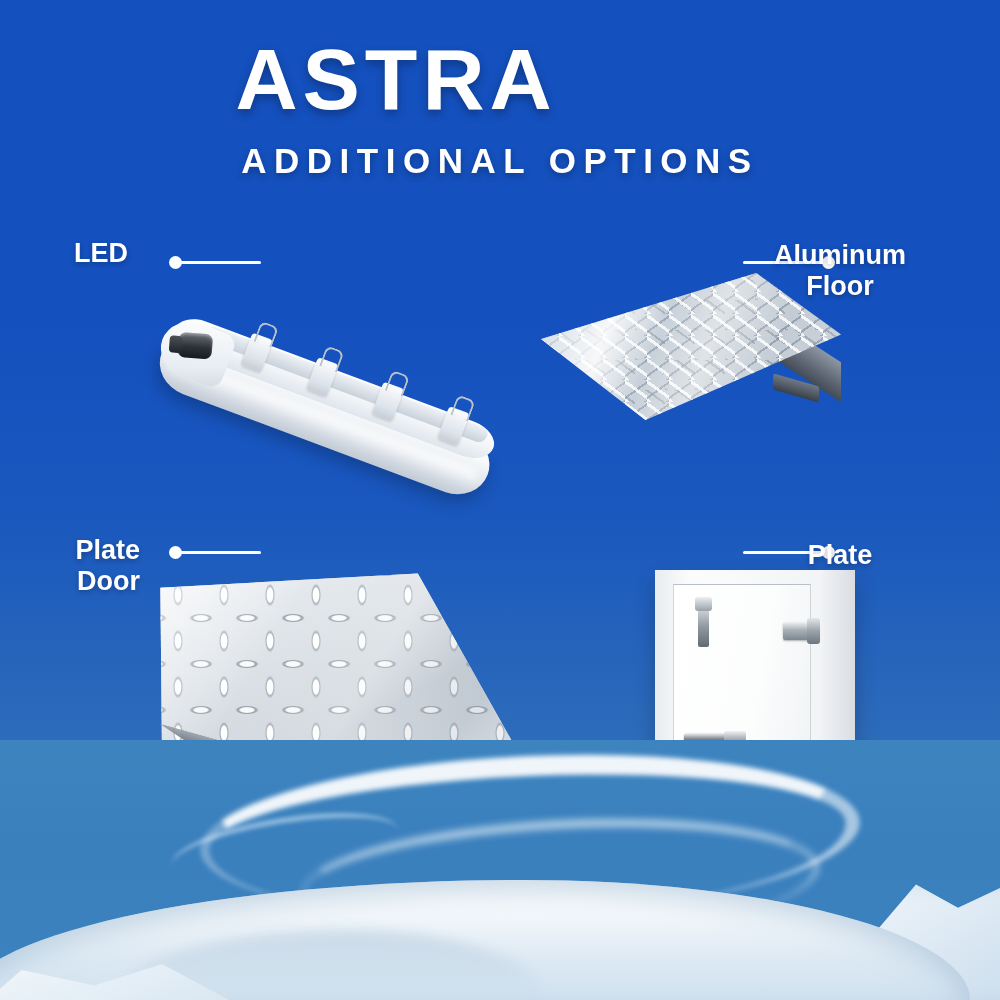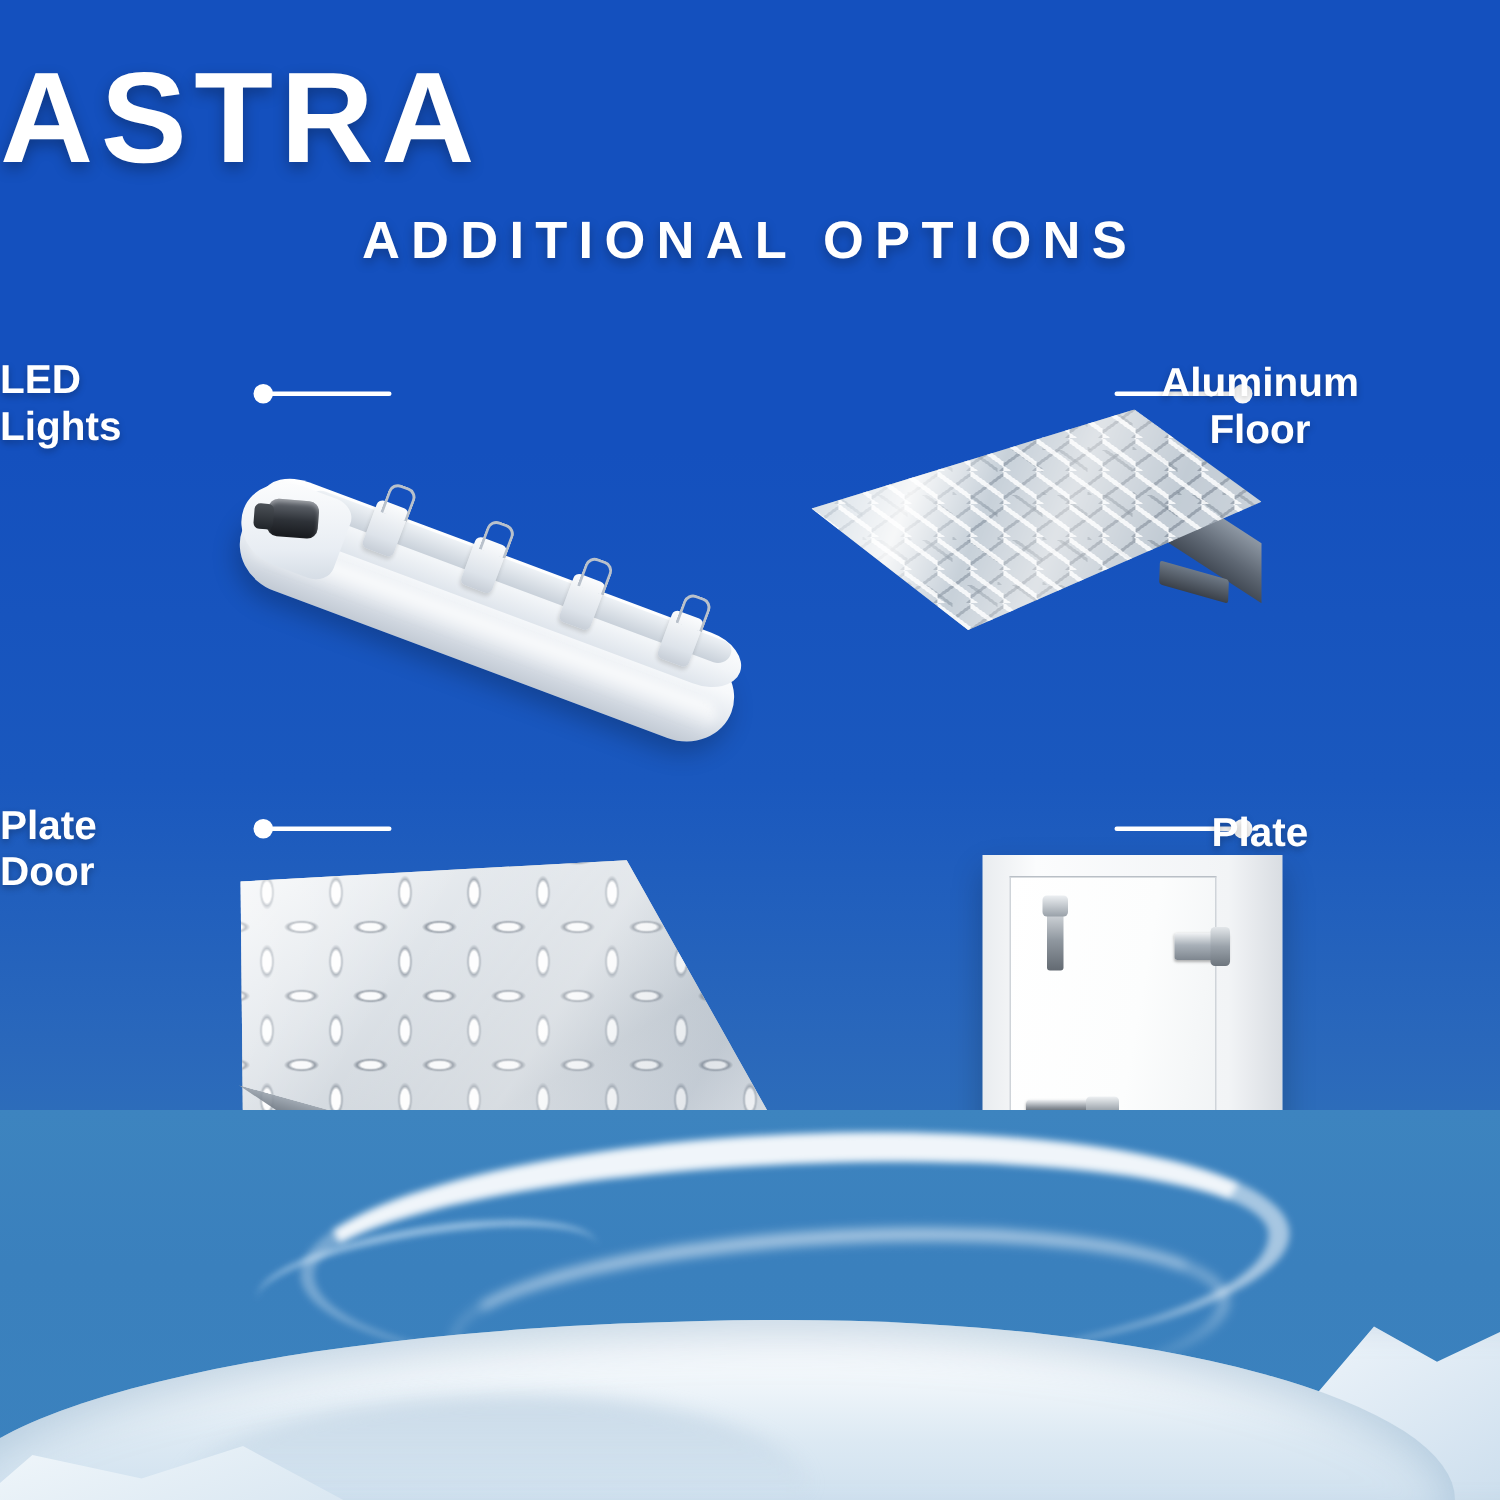--- a/index.html
+++ b/index.html
@@ -11,40 +11,40 @@
     position:relative; width:1000px; height:1000px;
     background:linear-gradient(180deg,
       #1450be 0%, #1450be 30%, #1a58be 52%,
       #2a68bb 70%, #3377b8 84%, #3f86c0 94%, #4a8fc4 100%);
     overflow:hidden;
   }
 
   
   .title {
     position:absolute; left:0; top:36px; width:792px;
-    color:#fff;
+    text-align:center; color:#fff;
     font-size:86px; font-weight:bold; letter-spacing:5px;
     text-shadow:0 4px 10px rgba(0,0,0,.30);
     line-height:1;
   }
   .subtitle {
     position:absolute; left:0; top:143px; width:1000px;
     text-align:center; color:#fff;
     font-size:35px; font-weight:bold; letter-spacing:7.5px;
     text-shadow:0 3px 7px rgba(0,0,0,.28);
     line-height:1;
   }
 
   
   .label {
     position:absolute; color:#fff; font-weight:bold;
     font-size:27px; line-height:1.16;
     text-shadow:0 2px 5px rgba(0,0,0,.27);
   }
-  .label.left  { }
+  .label.left  { text-align:right; }
   .label.right { text-align:center; }
 
   
   .leader { position:absolute; height:14px; }
   .leader .bar {
     position:absolute; top:6px; height:2.5px;
     background:#fff; border-radius:2px;
   }
   .leader .dot {
     position:absolute; top:1px; width:13px; height:13px;
@@ -293,21 +293,20 @@
 </head>
 <body>
 
 <div id="poster">
 
   <div class="title">ASTRA</div>
   <div class="subtitle">ADDITIONAL OPTIONS</div>
 
   <div class="label left" style="left:0;top:238px;width:128px;">
     <div>LED</div>
-    <div>Lights</div>
   </div>
   <div class="leader" style="left:169px;top:255px;width:92px;">
     <span class="dot" style="left:0;"></span>
     <span class="bar" style="left:10px;width:82px;"></span>
   </div>
 
   <div class="led-wrap">
     <div class="led-rot">
       <div class="led-body"></div>
       <div class="led-top"></div>

